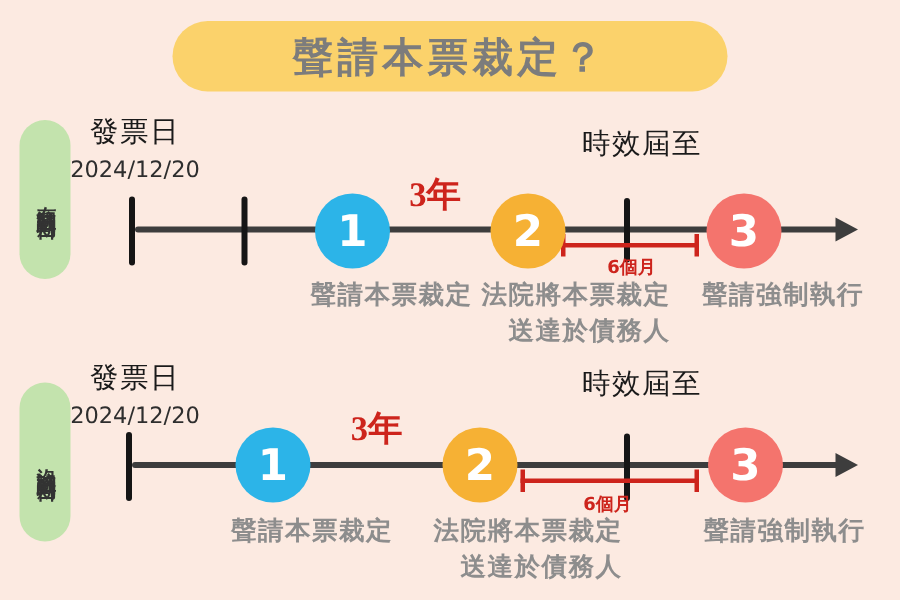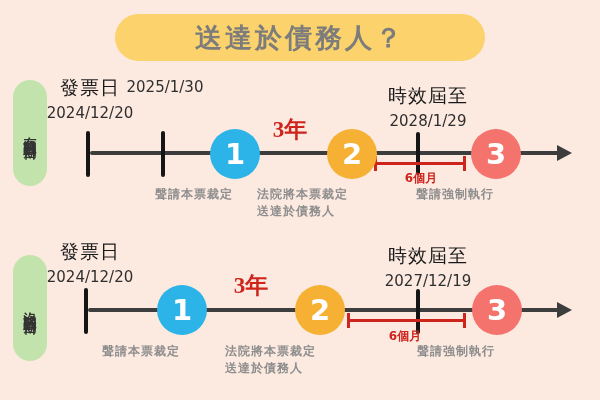--- a/index.html
+++ b/index.html
@@ -57,47 +57,45 @@
   .dur-years{font-size:23px;font-family:Liberation Serif, serif;}
   .dur-months{font-size:12px;}
   .measure{position:absolute;height:3px;background:#cd241c;}
   .measure::before,.measure::after{
     content:"";position:absolute;top:-6px;width:3px;height:15px;background:#cd241c;
   }
   .measure::before{left:0;}
   .measure::after{right:0;}
   
   .step-label{
-    position:absolute;text-align:left;color:#8d8d8d;
-    font-weight:bold;font-size:12px;line-height:1.4;letter-spacing:1px;
+    position:absolute;text-align:right;color:#8d8d8d;
+    font-weight:bold;font-size:17px;line-height:1.4;letter-spacing:1px;
   }
 </style>
 </head>
 <body>
 
 <div class="canvas">
 
   <div class="title-pill">
-    <span class="title-text">送達於債務人？</span>
+    <span class="title-text">聲請本票裁定？</span>
   </div>
 
   <div class="cat-pill pos-top">
     <span class="cat-text">有註明到期日</span>
   </div>
 
   <div class="milestone" style="left:30px;top:75px;width:120px;">
     <div class="m-label">發票日</div>
     <div class="m-date">2024/12/20</div>
   </div>
   <div class="milestone" style="left:105px;top:75px;width:120px;">
-    <div class="m-date">2025/1/30</div>
   </div>
   <div class="milestone" style="left:358px;top:83px;width:140px;">
     <div class="m-label">時效屆至</div>
-    <div class="m-date">2028/1/29</div>
   </div>
 
   <div class="tl-line" style="left:90px;top:151px;width:470px;"></div>
   <div class="arrowhead" style="left:557px;top:145px;"></div>
   <div class="tick" style="left:86px;top:131px;height:46px;"></div>
   <div class="tick" style="left:161px;top:131px;height:46px;"></div>
   <div class="tick" style="left:416px;top:132px;height:43px;"></div>
 
   <div class="dur dur-years" style="left:255px;top:114px;width:70px;">3年</div>
   <div class="measure" style="left:374px;top:162px;width:92px;"></div>
@@ -123,21 +121,20 @@
   <div class="cat-pill pos-bottom">
     <span class="cat-text">沒註明到期日</span>
   </div>
 
   <div class="milestone" style="left:30px;top:239px;width:120px;">
     <div class="m-label">發票日</div>
     <div class="m-date">2024/12/20</div>
   </div>
   <div class="milestone" style="left:358px;top:243px;width:140px;">
     <div class="m-label">時效屆至</div>
-    <div class="m-date">2027/12/19</div>
   </div>
 
   <div class="tl-line" style="left:88px;top:308px;width:472px;"></div>
   <div class="arrowhead" style="left:557px;top:302px;"></div>
   <div class="tick" style="left:84px;top:288px;height:46px;"></div>
   <div class="tick" style="left:416px;top:289px;height:45px;"></div>
 
   <div class="dur dur-years" style="left:216px;top:270px;width:70px;">3年</div>
   <div class="measure" style="left:347px;top:319px;width:119px;"></div>
   <div class="dur dur-months" style="left:372px;top:328px;width:66px;">6個月</div>

